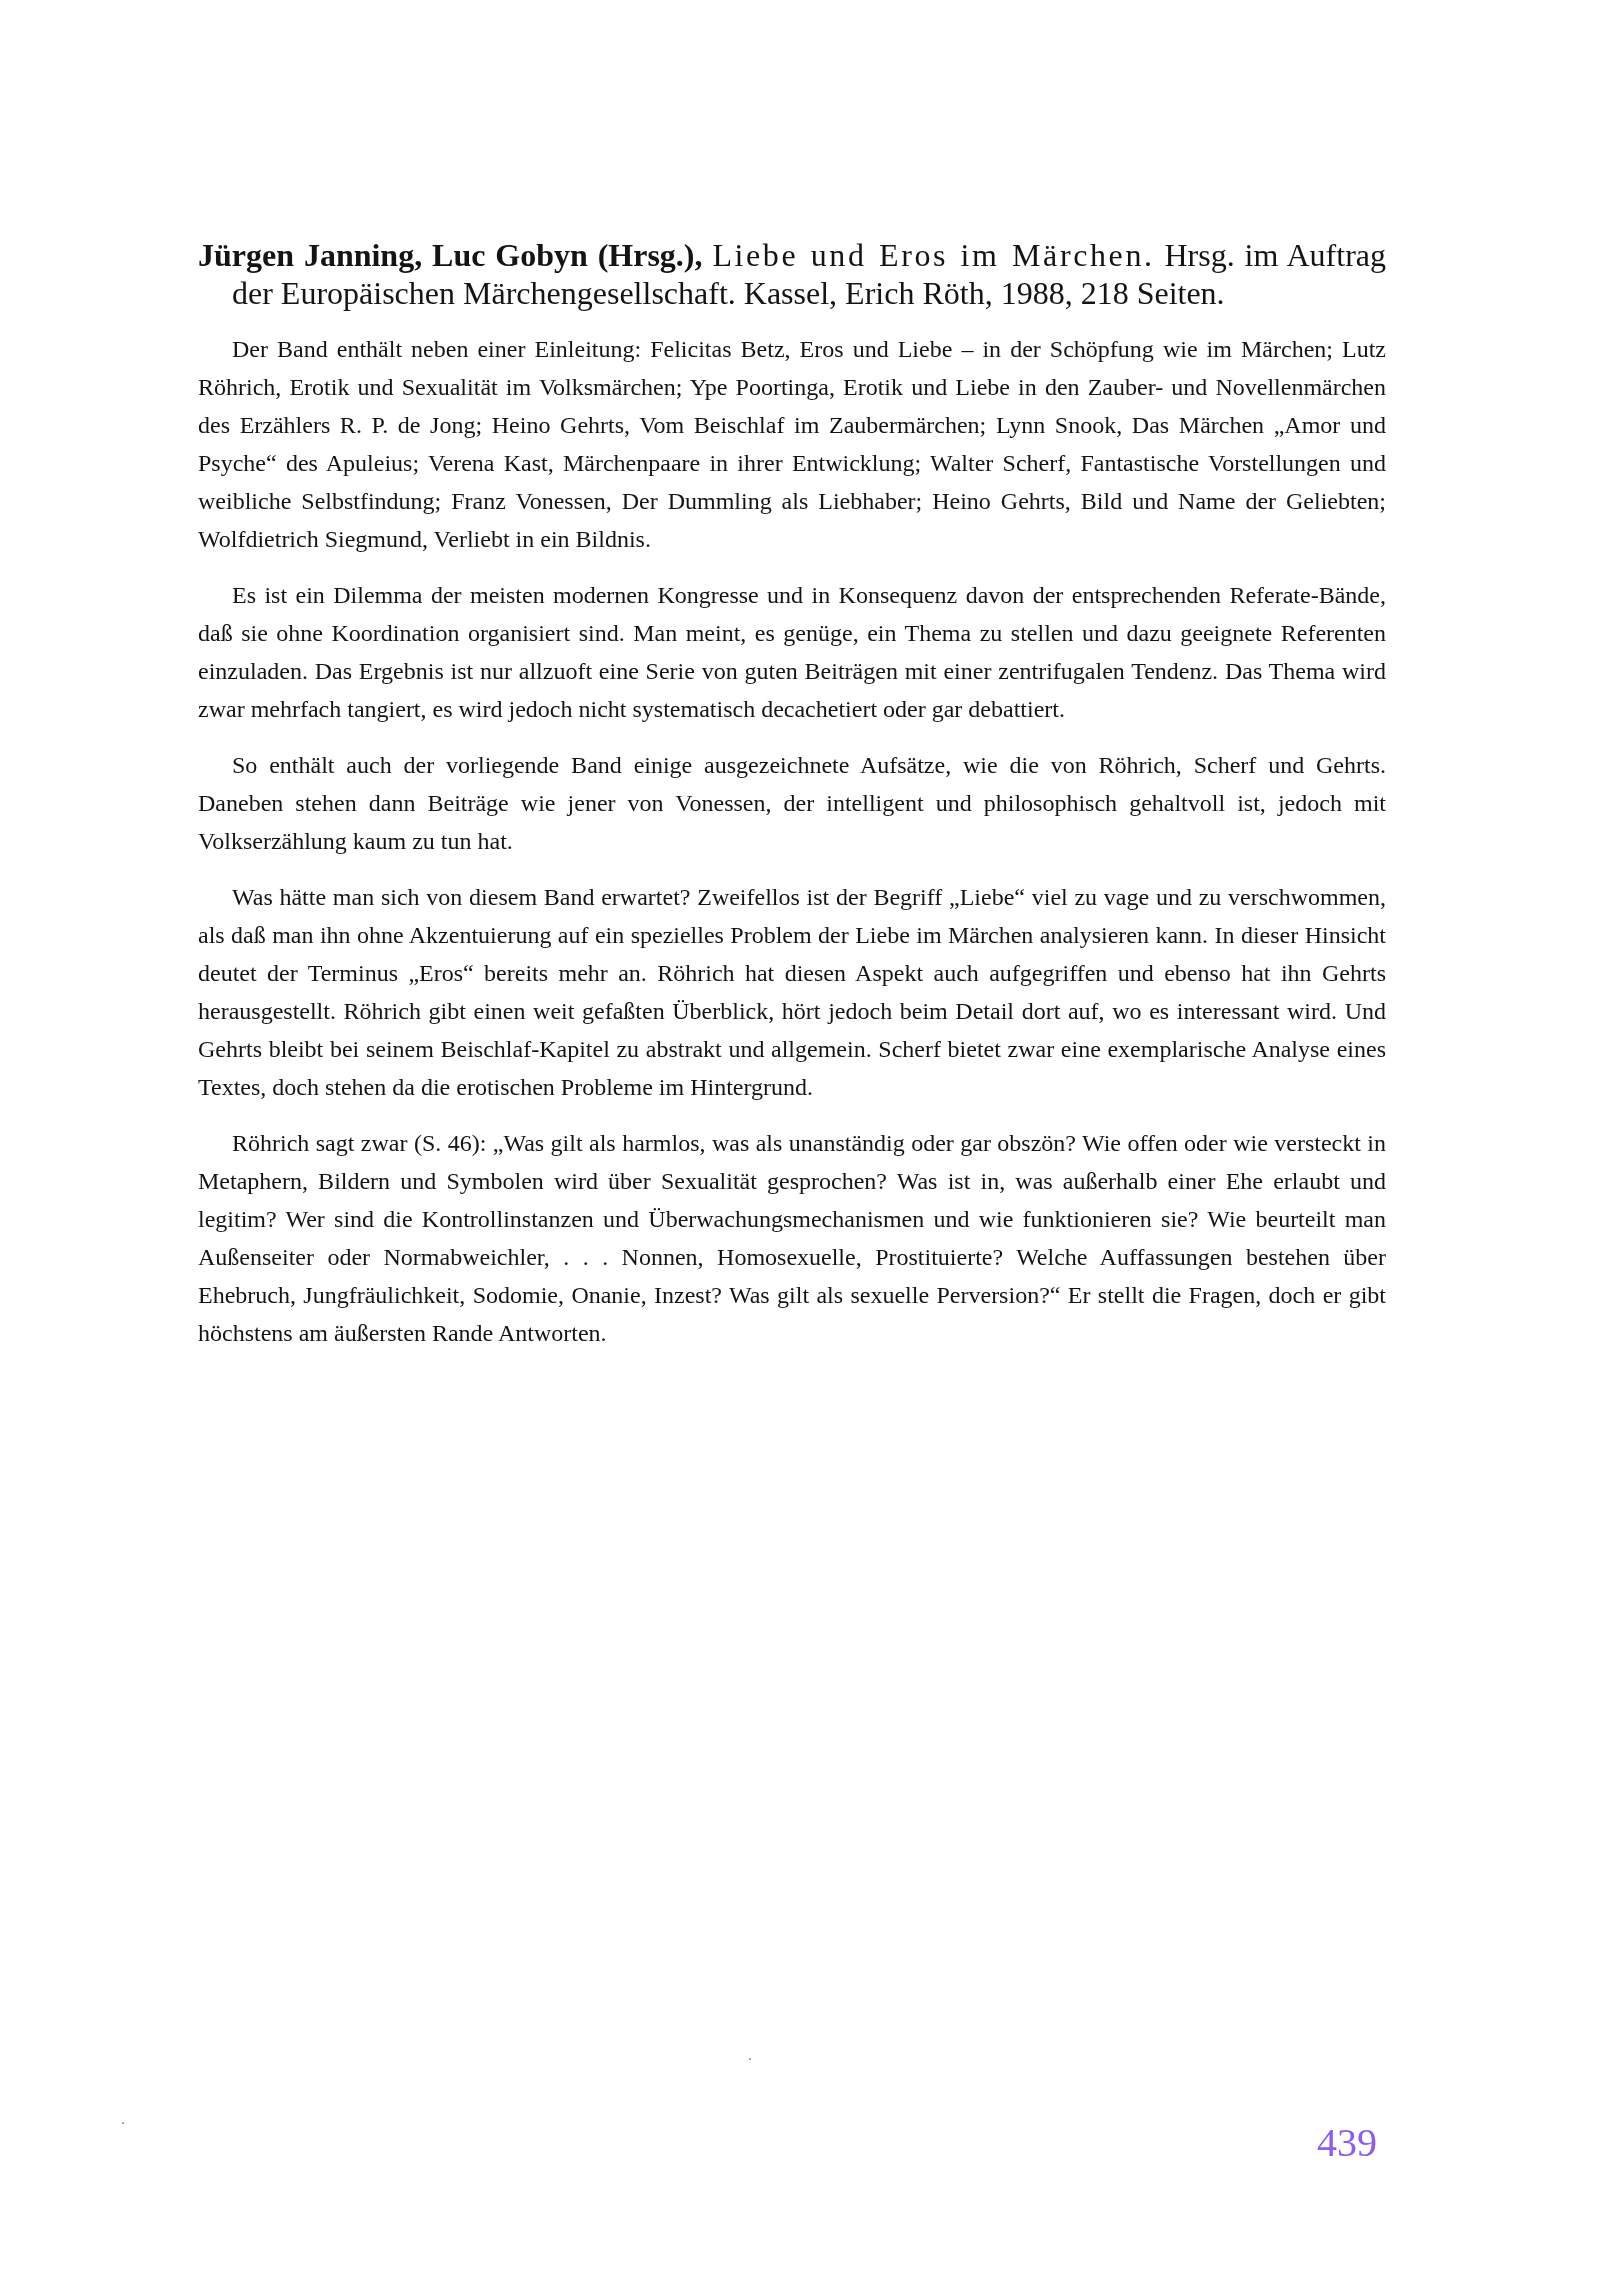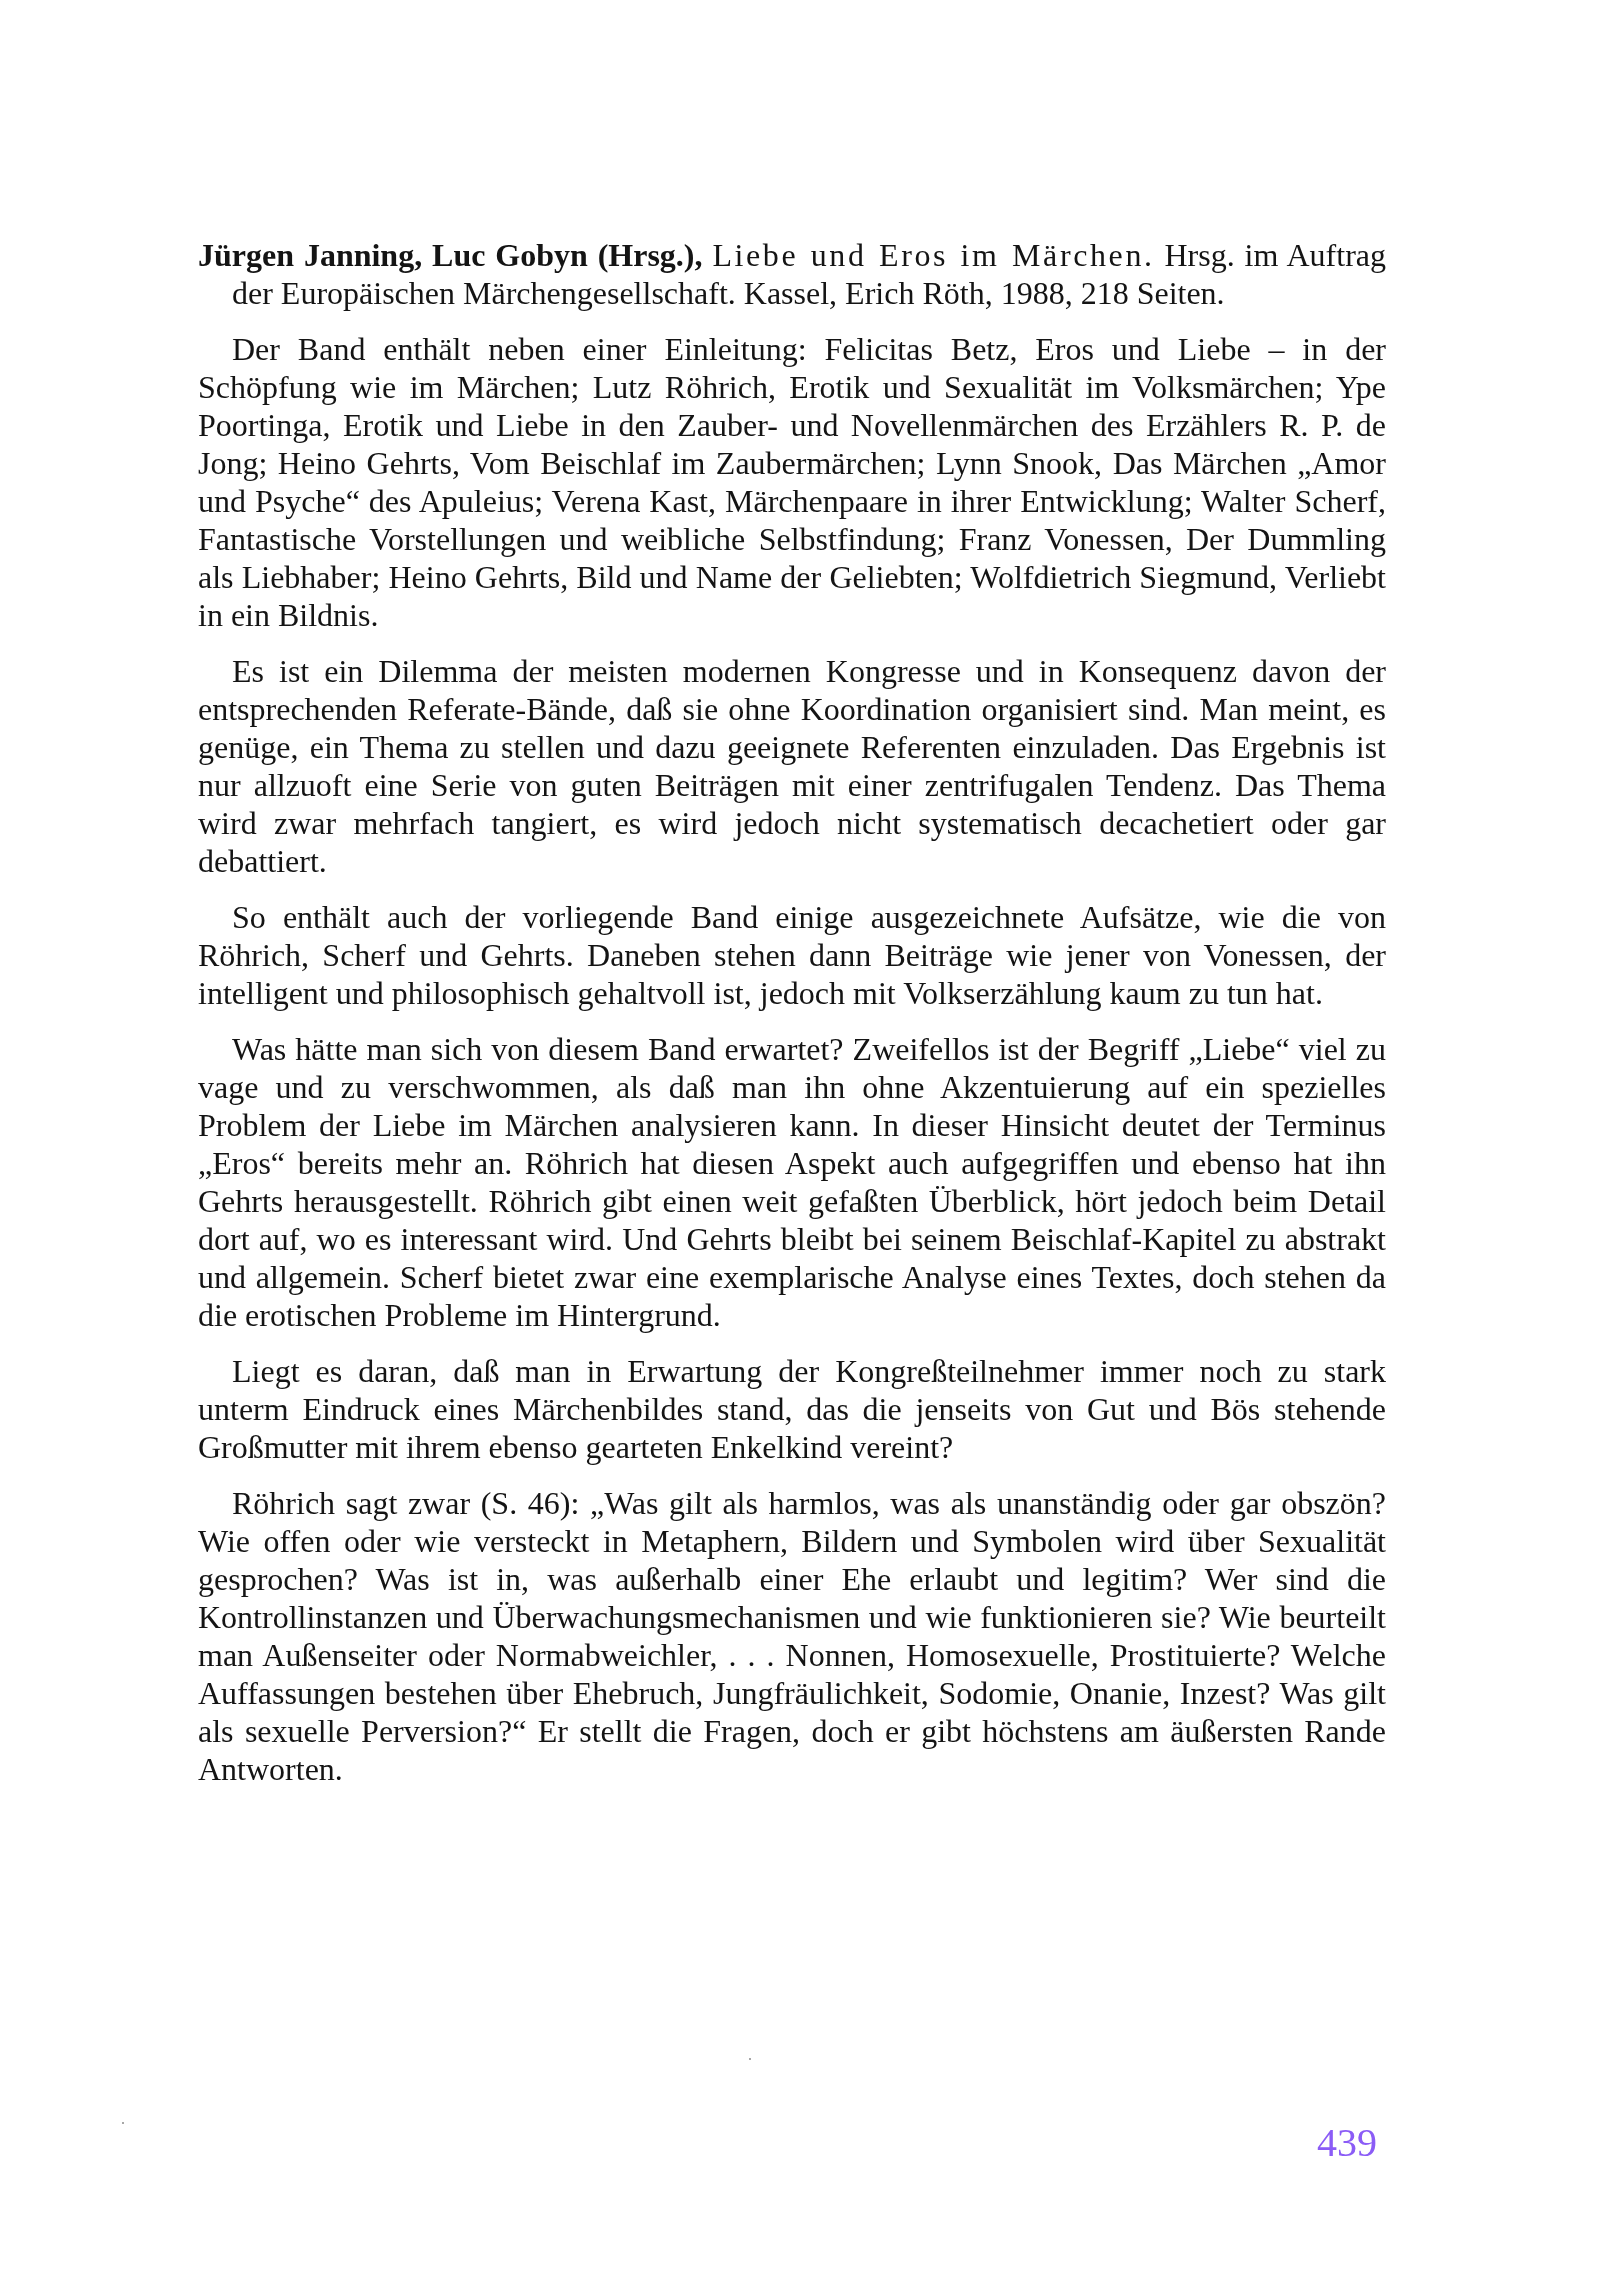--- a/index.html
+++ b/index.html
@@ -39,21 +39,21 @@
       hyphens: manual;
     }
     .entry .authors {
       font-weight: bold;
       letter-spacing: 0px;
     }
     .entry .title {
       letter-spacing: 2.6px;
     }
     .para {
-      font-size: 32px;
+      font-size: 24px;
       line-height: 38px;
       text-align: justify;
       text-indent: 34px;
       margin: 0 0 18px 0;
       hyphens: manual;
     }
     .page-number {
       position: absolute;
       left: 1317px;
       top: 2118px;
@@ -73,21 +73,20 @@
 <body>
 
 <div class="page">
   <div class="column">
     <p class="entry"><span class="authors">Jürgen Janning, Luc Gobyn (Hrsg.),</span> <span class="title">Liebe und Eros im Märchen.</span> <span class="publication">Hrsg. im Auftrag der Europäischen Märchengesellschaft. Kassel, Erich Röth, 1988, 218 Seiten.</span></p>
 
     <p class="para">Der Band enthält neben einer Einleitung: Felicitas Betz, Eros und Liebe – in der Schöpfung wie im Märchen; Lutz Röhrich, Erotik und Sexualität im Volksmärchen; Ype Poortinga, Erotik und Liebe in den Zauber- und Novellenmärchen des Erzäh­lers R. P. de Jong; Heino Gehrts, Vom Beischlaf im Zaubermärchen; Lynn Snook, Das Märchen „Amor und Psyche“ des Apuleius; Verena Kast, Märchenpaare in ihrer Entwicklung; Walter Scherf, Fantastische Vorstellungen und weibliche Selbst­findung; Franz Vonessen, Der Dummling als Liebhaber; Heino Gehrts, Bild und Name der Geliebten; Wolfdietrich Siegmund, Verliebt in ein Bildnis.</p>
     <p class="para">Es ist ein Dilemma der meisten modernen Kongresse und in Konsequenz davon der entsprechenden Referate-Bände, daß sie ohne Koordination organisiert sind. Man meint, es genüge, ein Thema zu stellen und dazu geeignete Referenten einzu­laden. Das Ergebnis ist nur allzuoft eine Serie von guten Beiträgen mit einer zentri­fugalen Tendenz. Das Thema wird zwar mehrfach tangiert, es wird jedoch nicht systematisch decachetiert oder gar debattiert.</p>
     <p class="para">So enthält auch der vorliegende Band einige ausgezeichnete Aufsätze, wie die von Röhrich, Scherf und Gehrts. Daneben stehen dann Beiträge wie jener von Vones­sen, der intelligent und philosophisch gehaltvoll ist, jedoch mit Volkserzählung kaum zu tun hat.</p>
     <p class="para">Was hätte man sich von diesem Band erwartet? Zweifellos ist der Begriff „Liebe“ viel zu vage und zu verschwommen, als daß man ihn ohne Akzentuierung auf ein spezielles Problem der Liebe im Märchen analysieren kann. In dieser Hinsicht deutet der Terminus „Eros“ bereits mehr an. Röhrich hat diesen Aspekt auch aufgegriffen und ebenso hat ihn Gehrts herausgestellt. Röhrich gibt einen weit gefaßten Über­blick, hört jedoch beim Detail dort auf, wo es interessant wird. Und Gehrts bleibt bei seinem Beischlaf-Kapitel zu abstrakt und allgemein. Scherf bietet zwar eine exemplarische Analyse eines Textes, doch stehen da die erotischen Probleme im Hintergrund.</p>
-    <p class="para">Liegt es daran, daß man in Erwartung der Kongreßteilnehmer immer noch zu stark unterm Eindruck eines Märchenbildes stand, das die jenseits von Gut und Bös ste­hende Großmutter mit ihrem ebenso gearteten Enkelkind vereint?</p>
     <p class="para">Röhrich sagt zwar (S. 46): „Was gilt als harmlos, was als unanständig oder gar ob­szön? Wie offen oder wie versteckt in Metaphern, Bildern und Symbolen wird über Sexualität gesprochen? Was ist in, was außerhalb einer Ehe erlaubt und legitim? Wer sind die Kontrollinstanzen und Überwachungsmechanismen und wie funktionieren sie? Wie beurteilt man Außenseiter oder Normabweichler, . . . Nonnen, Homo­sexuelle, Prostituierte? Welche Auffassungen bestehen über Ehebruch, Jungfräu­lichkeit, Sodomie, Onanie, Inzest? Was gilt als sexuelle Perversion?“ Er stellt die Fragen, doch er gibt höchstens am äußersten Rande Antworten.</p>
   </div>
 
   <div class="page-number">439</div>
 
   <span class="speck" style="left:122px; top:2122px;"></span>
   <span class="speck" style="left:749px; top:2058px;"></span>
 </div>
 
 

